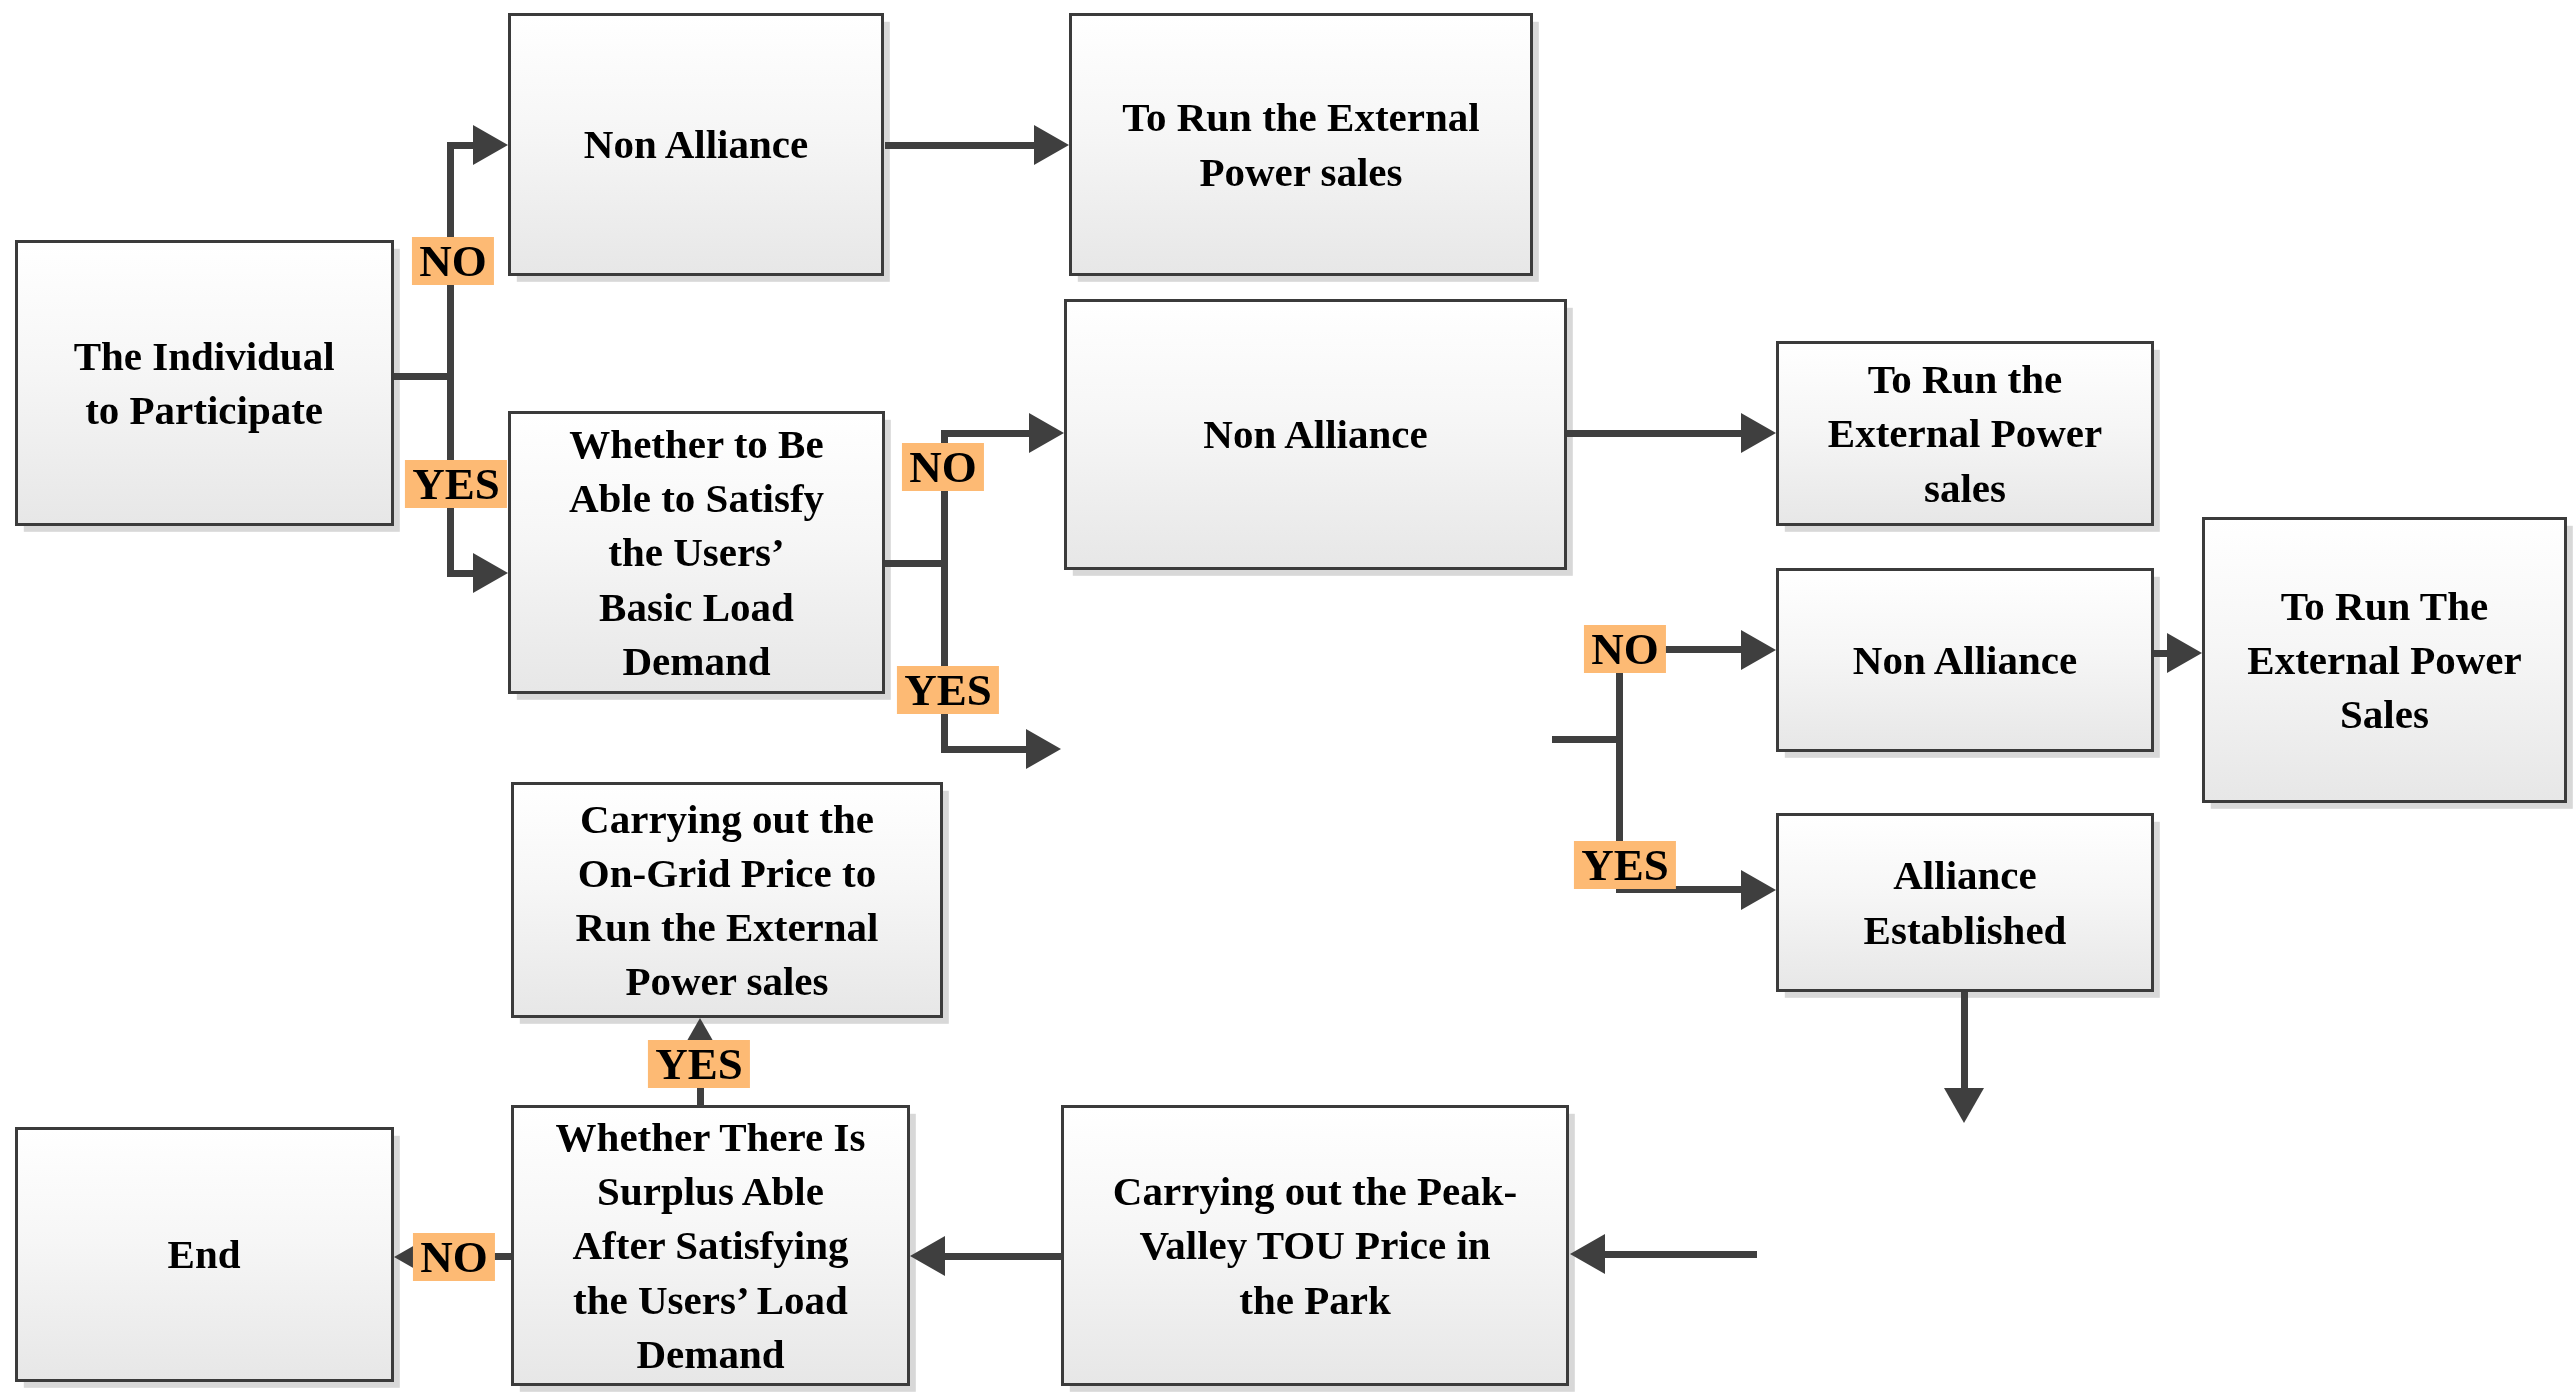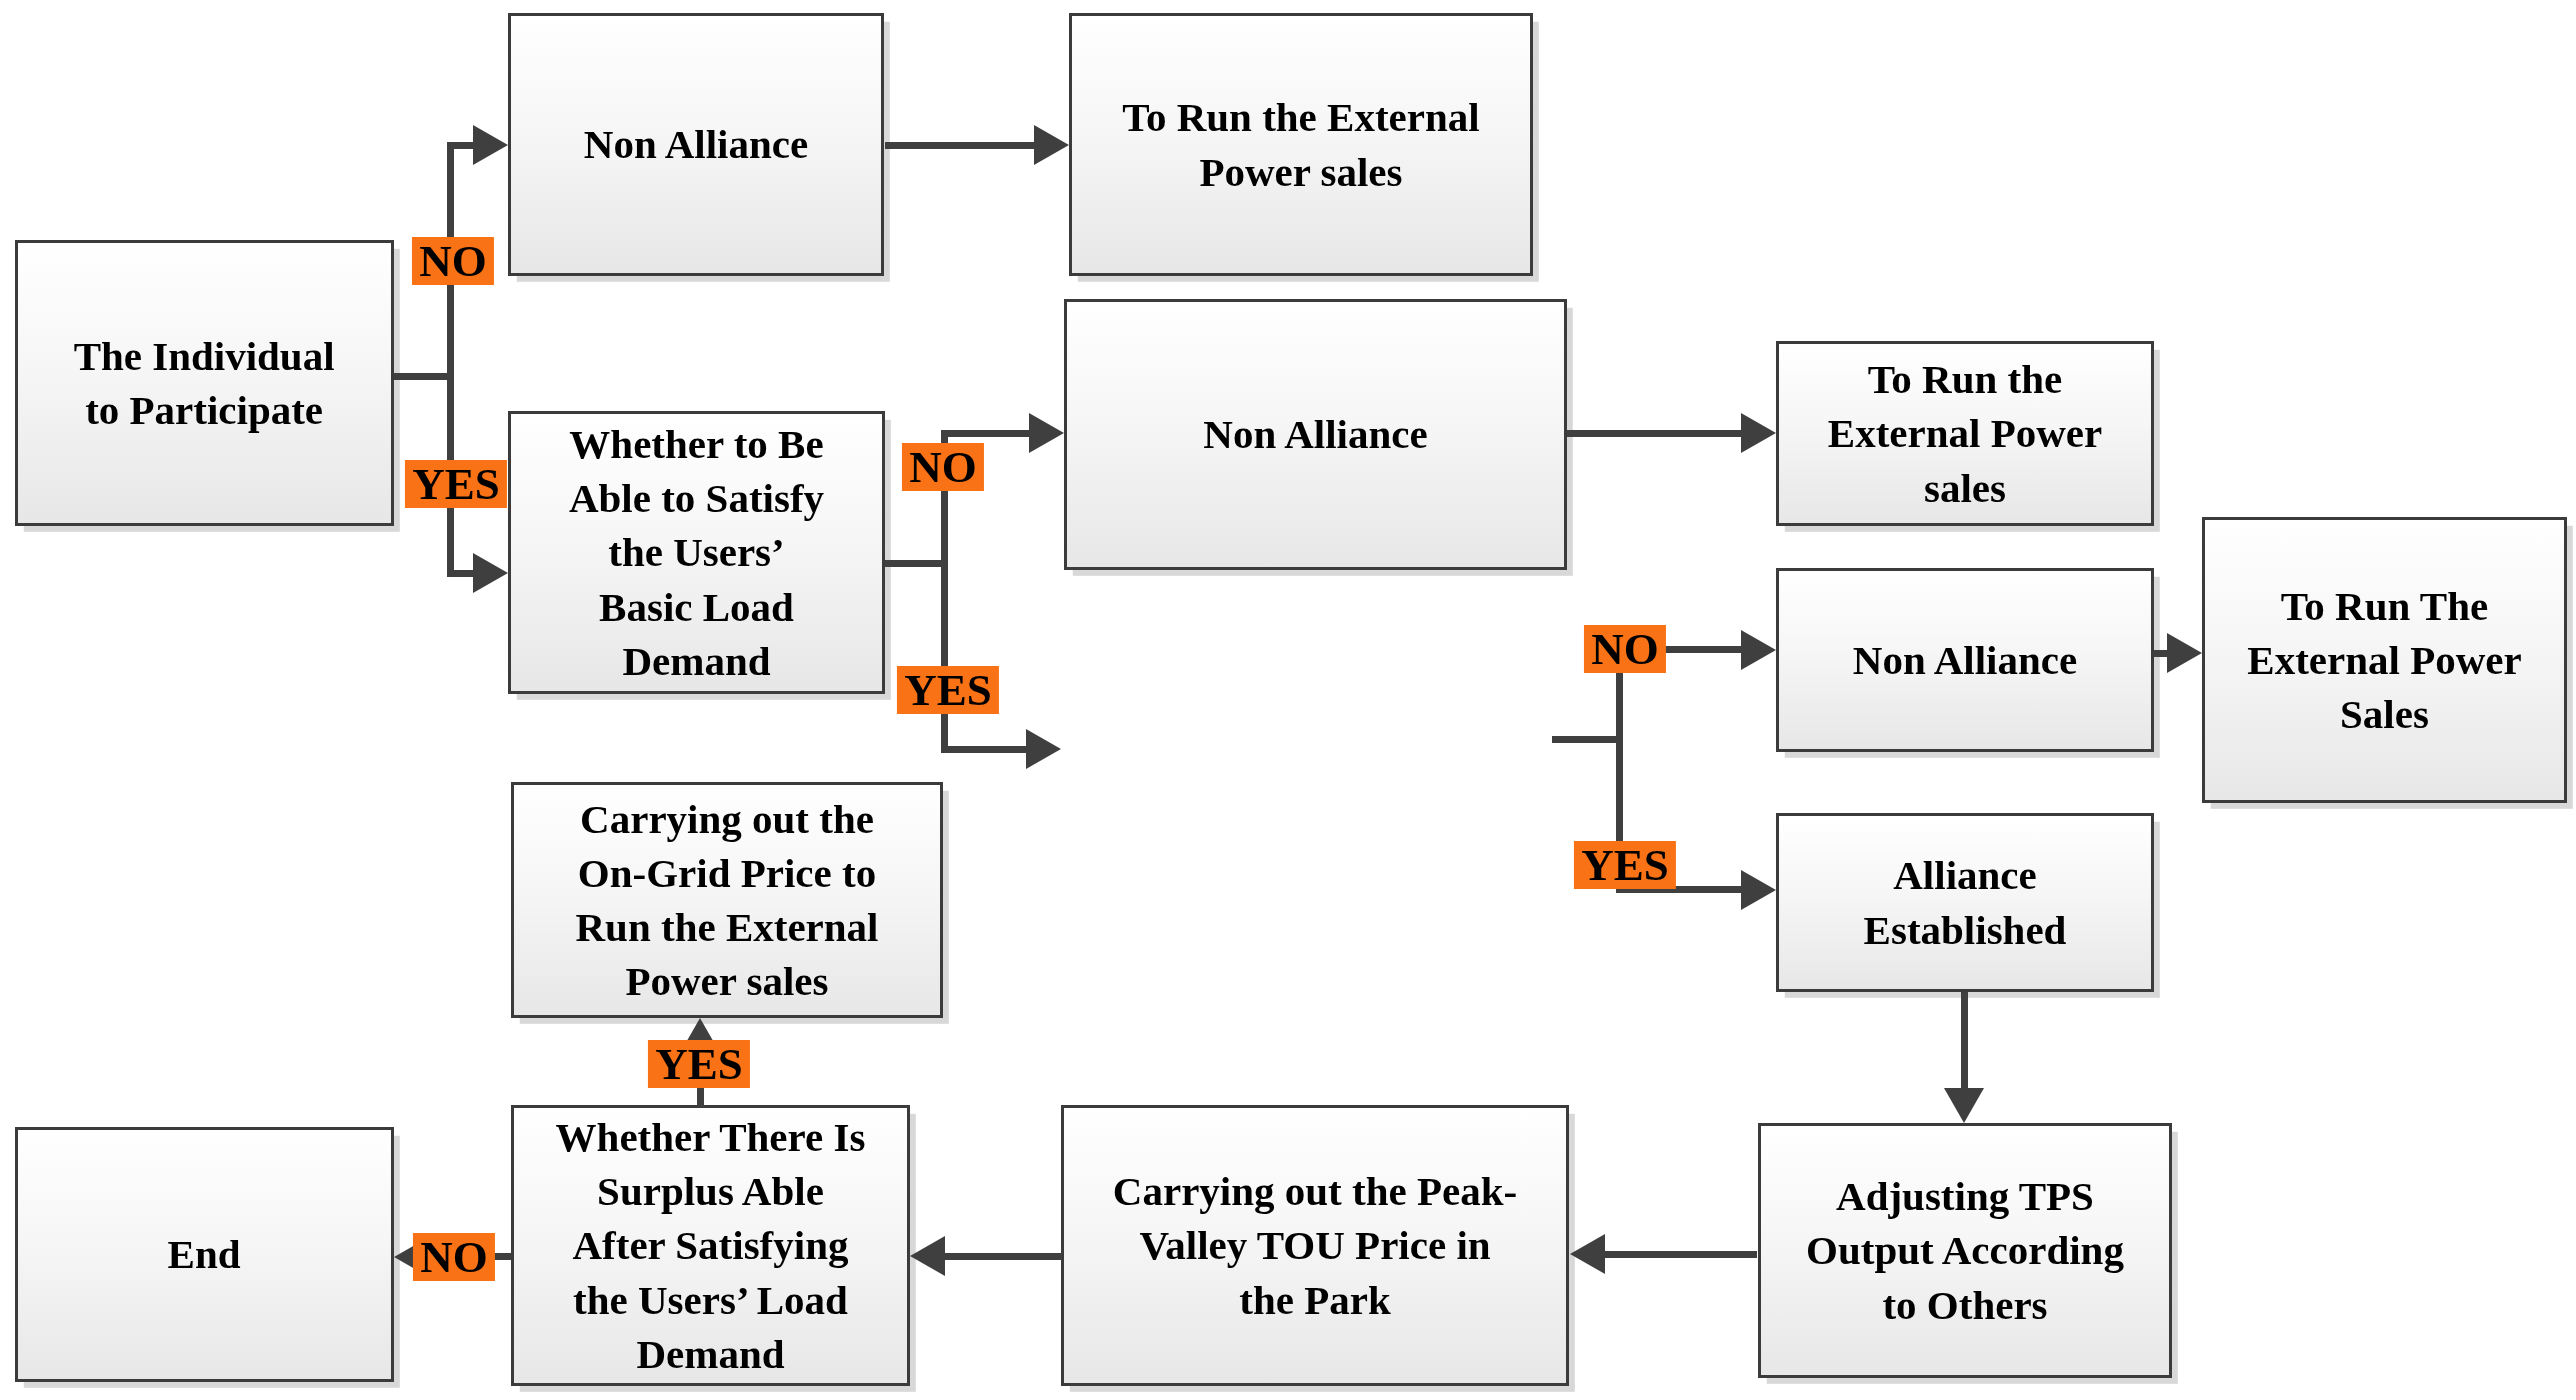--- a/index.html
+++ b/index.html
@@ -92,21 +92,21 @@
   #ah7    { left: 1944px; top: 1088px; }
   #ah8    { left: 1570px; top: 1234px; }
   #ah9    { left: 910px; top: 1236px; }
   #ah10   { left: 394px;  top: 1237px; }
   #ah11   { left: 680px;  top: 1018px; }
 
   
   .lbl {
     position: absolute;
     transform: translate(-50%, -50%);
-    background: #f97316;
+    background: #fdba74;
     padding: 1.5px 7.3px;
     font-weight: bold;
     font-size: 45px;
     color: #000000;
     line-height: 1;
   }
   #lbl-no1  { left: 453px;  top: 261px;  }
   #lbl-yes1 { left: 456px;  top: 484px;  }
   #lbl-no2  { left: 943px; top: 467px;  }
   #lbl-yes2 { left: 948px; top: 690px;  }
@@ -137,23 +137,20 @@
   <div class="box" id="node-non-alliance-3">Non Alliance</div>
   <div class="box" id="node-run-external-sales-3">To Run The
 External Power
 Sales</div>
   <div class="box" id="node-alliance-established">Alliance
 Established</div>
   <div class="box" id="node-on-grid-price">Carrying out the
 On-Grid Price to
 Run the External
 Power sales</div>
-  <div class="box" id="node-adjusting-tps-output">Adjusting TPS
-Output According
-to Others</div>
   <div class="box" id="node-peak-valley-tou">Carrying out the Peak-
 Valley TOU Price in
 the Park</div>
   <div class="box" id="node-surplus-power">Whether There Is
 Surplus Able
 After Satisfying
 the Users’ Load
 Demand</div>
   <div class="box" id="node-end">End</div>
 

